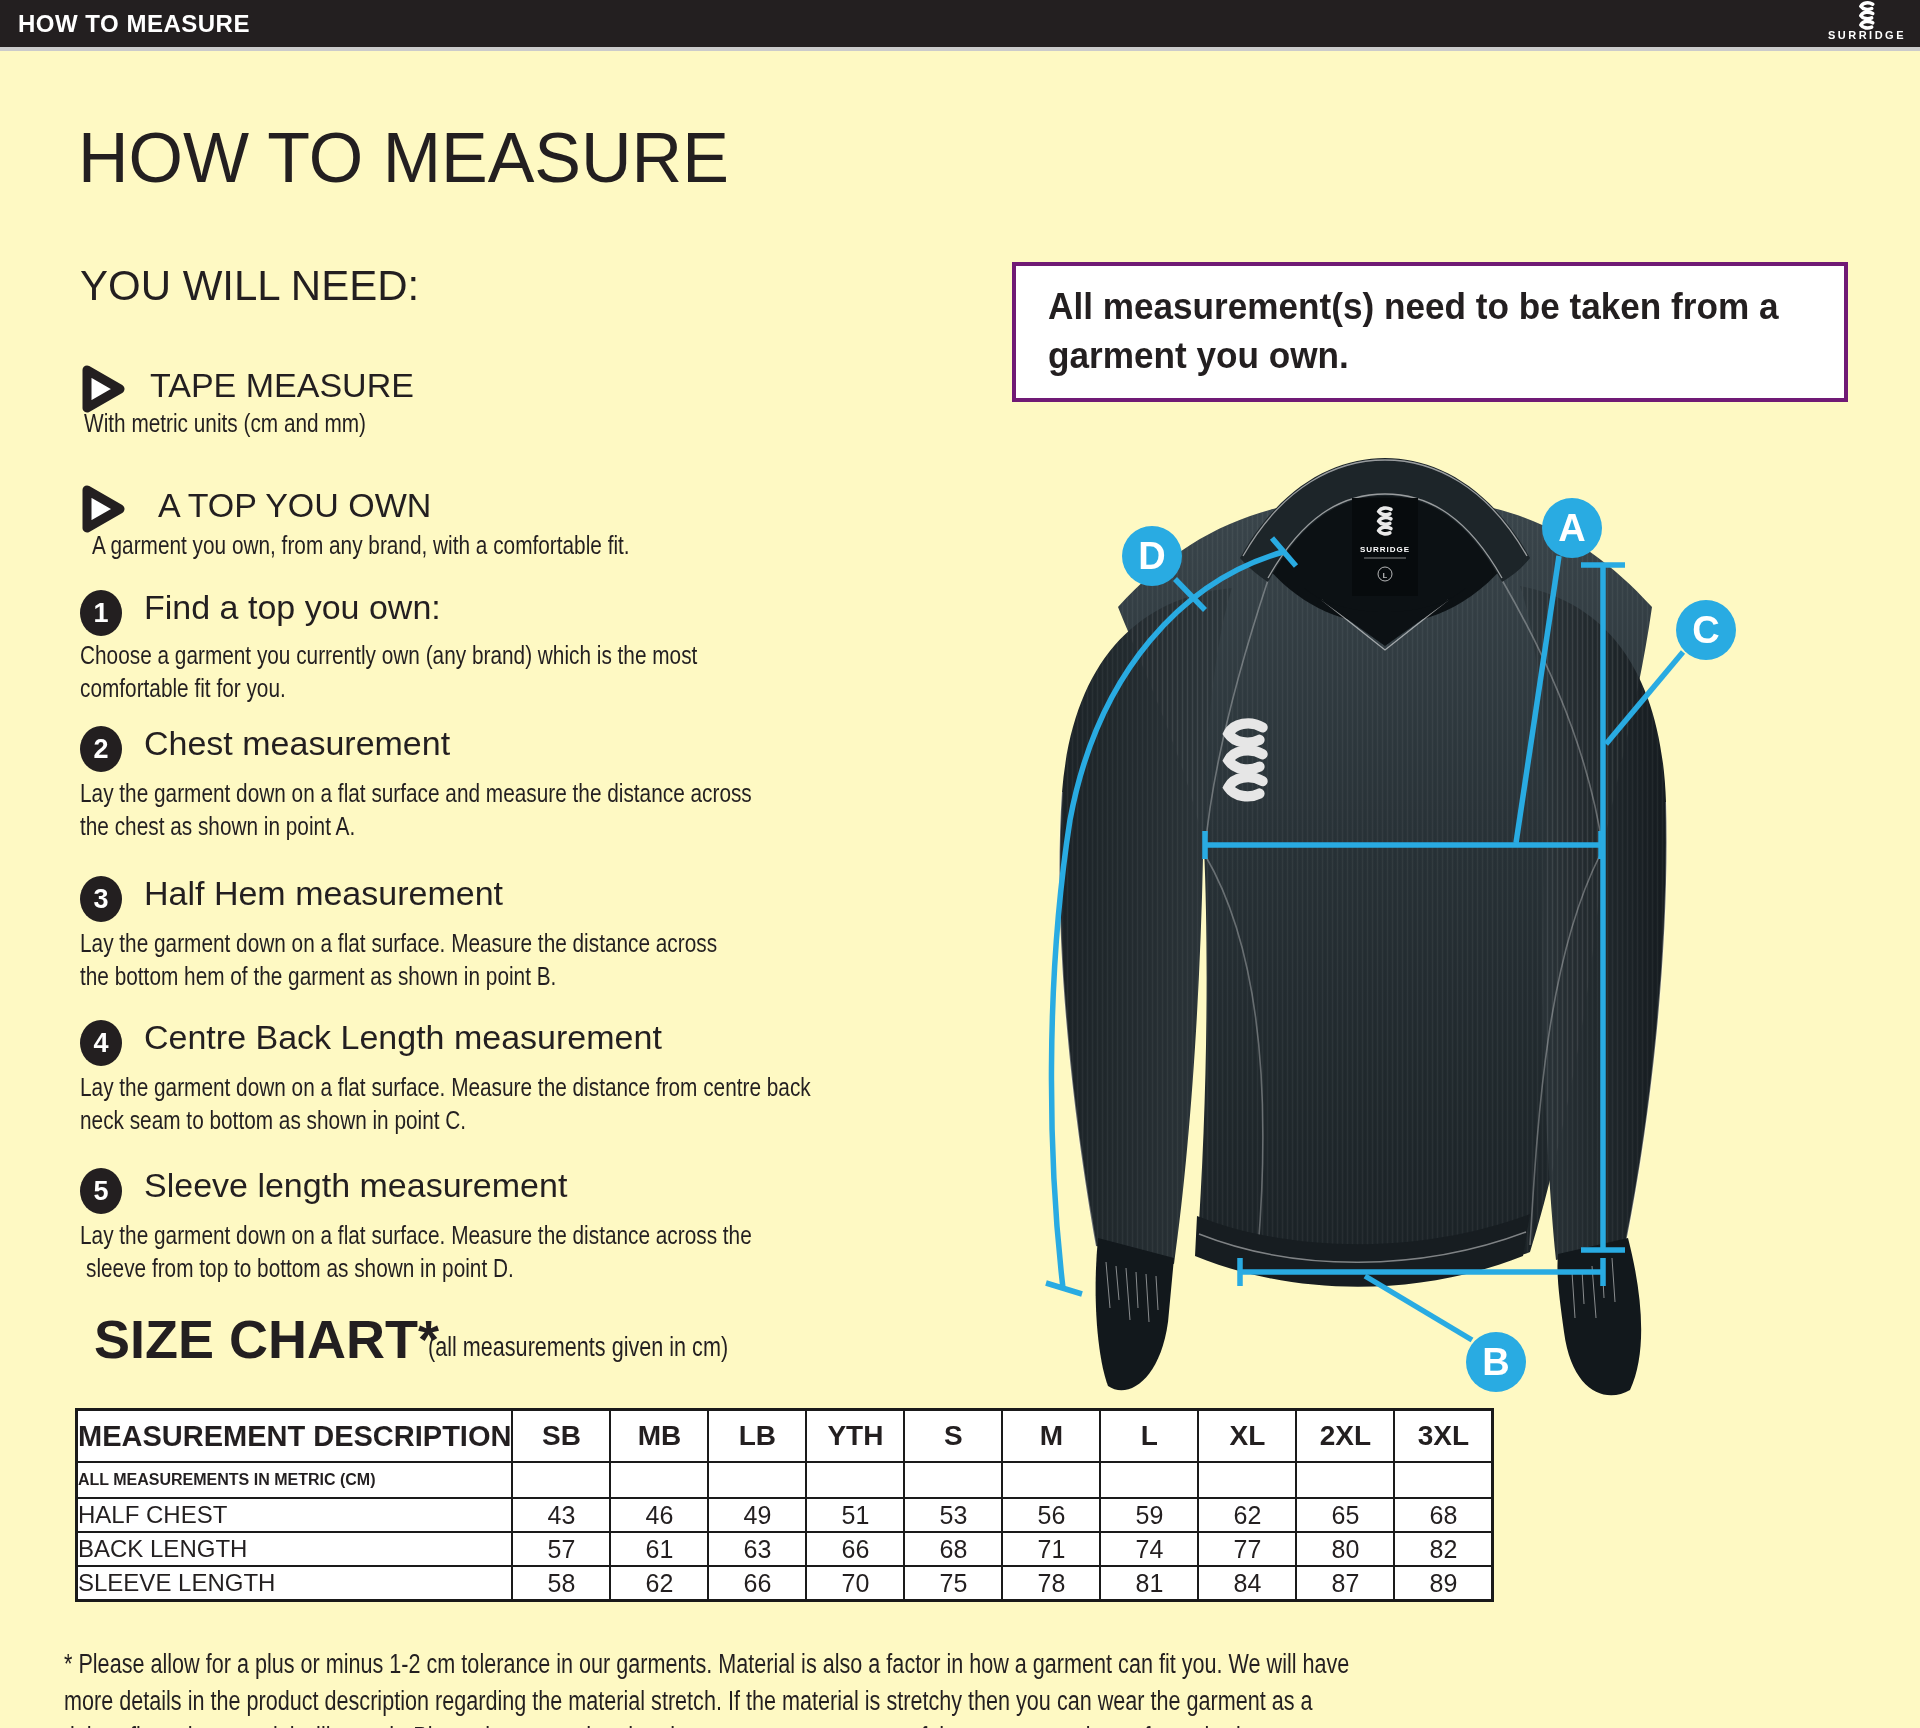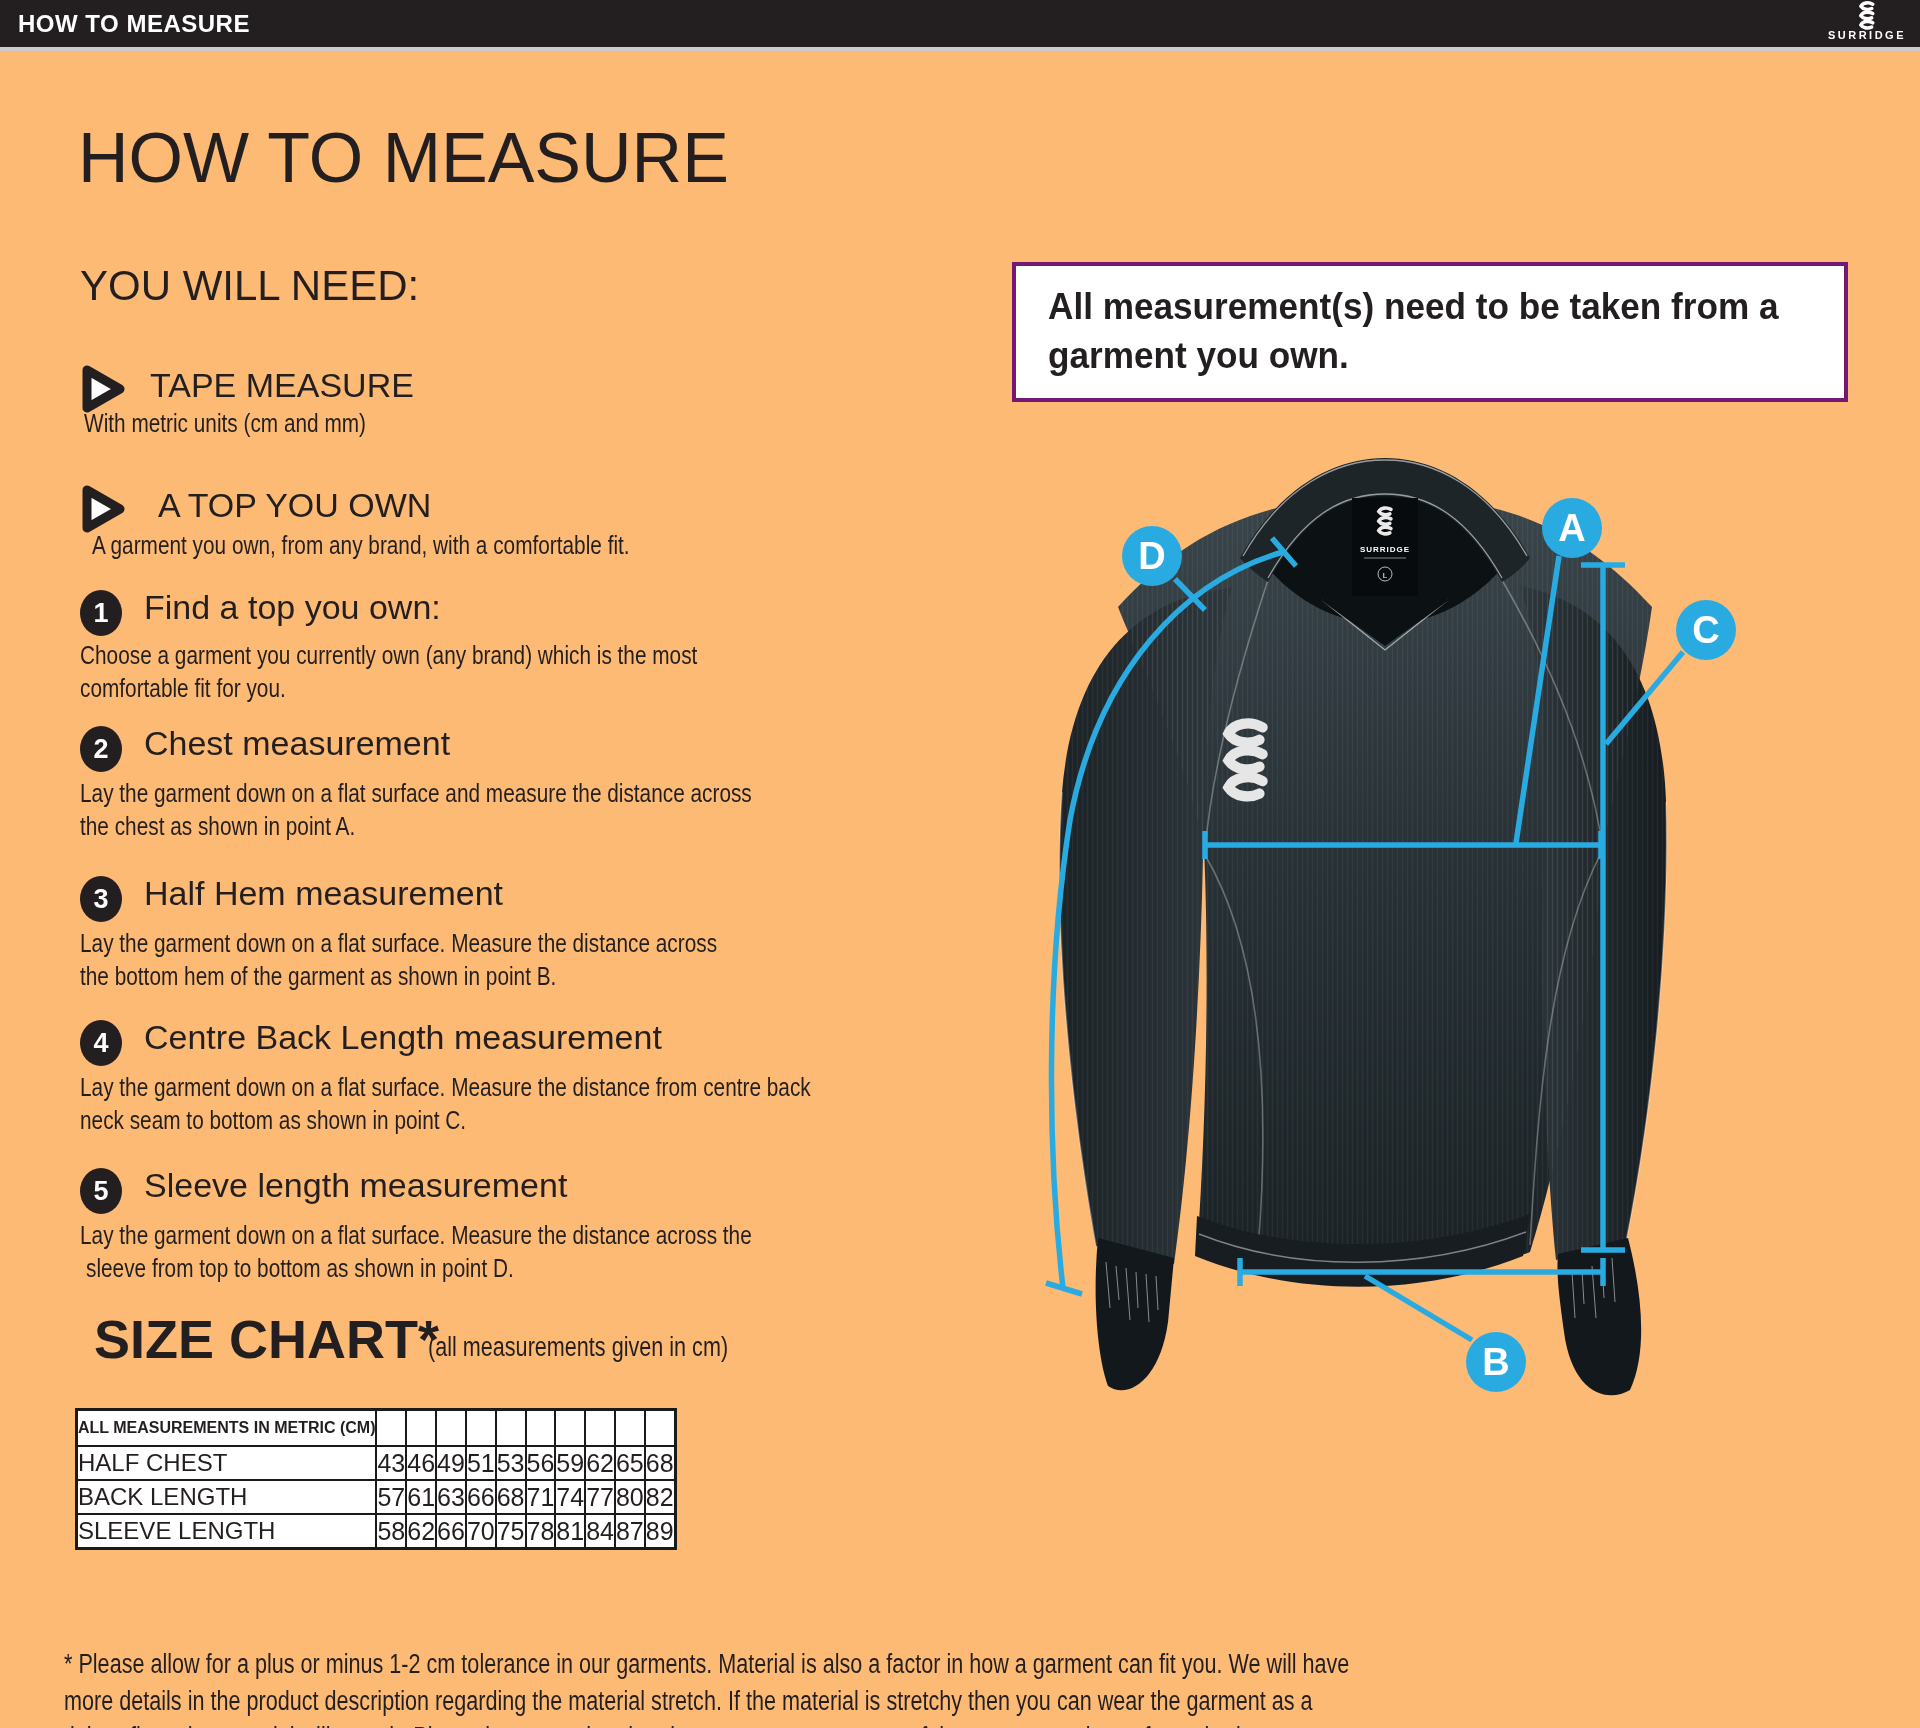--- a/index.html
+++ b/index.html
@@ -1,16 +1,16 @@
 <!DOCTYPE html>
 <html><head>
 <meta charset="utf-8">
 <style>
   html,body{margin:0;padding:0;background:#e8e8e8;}
-  .page{position:relative;width:1920px;height:1728px;background:#fdba74;overflow:hidden;
+  .page{position:relative;width:1920px;height:1728px;background:#fef9c3;overflow:hidden;
         font-family:"Liberation Sans",sans-serif;color:#231F20;}
   .abs{position:absolute;}
   
   .topbar{position:absolute;left:0;top:0;width:1920px;height:47px;background:#231F20;border-bottom:4px solid #cbcbcb;}
   .topbar-title{position:absolute;left:18px;top:10px;color:#fff;font-size:24px;font-weight:600;letter-spacing:.5px;}
   .brand{position:absolute;right:14px;top:1px;display:flex;flex-direction:column;align-items:center;color:#fff;}
   .brand-word{font-size:11px;font-weight:700;letter-spacing:2.5px;color:#fff;margin-top:-2px;}
   
   .h1{position:absolute;left:78px;top:118px;font-size:70px;font-weight:400;letter-spacing:0;}
   .h2{position:absolute;left:80px;top:262px;font-size:42px;font-weight:400;}
@@ -248,20 +248,33 @@
       </g>
     </g>
   </svg>
 
   <div class="sc-head">SIZE CHART*</div>
   <div class="sc-sub cond">(all measurements given in cm)</div>
 
   <table class="sc">
     <thead>
       <tr>
+        <th class="th-desc">MEASUREMENT DESCRIPTION</th>
+      <th class="th-size">SB</th>
+          <th class="th-size">MB</th>
+          <th class="th-size">LB</th>
+          <th class="th-size">YTH</th>
+          <th class="th-size">S</th>
+          <th class="th-size">M</th>
+          <th class="th-size">L</th>
+          <th class="th-size">XL</th>
+          <th class="th-size">2XL</th>
+          <th class="th-size">3XL</th>
+        </tr>
+      <tr>
         <td class="td-metric">ALL MEASUREMENTS IN METRIC (CM)</td>
       <td></td>
           <td></td>
           <td></td>
           <td></td>
           <td></td>
           <td></td>
           <td></td>
           <td></td>
           <td></td>

